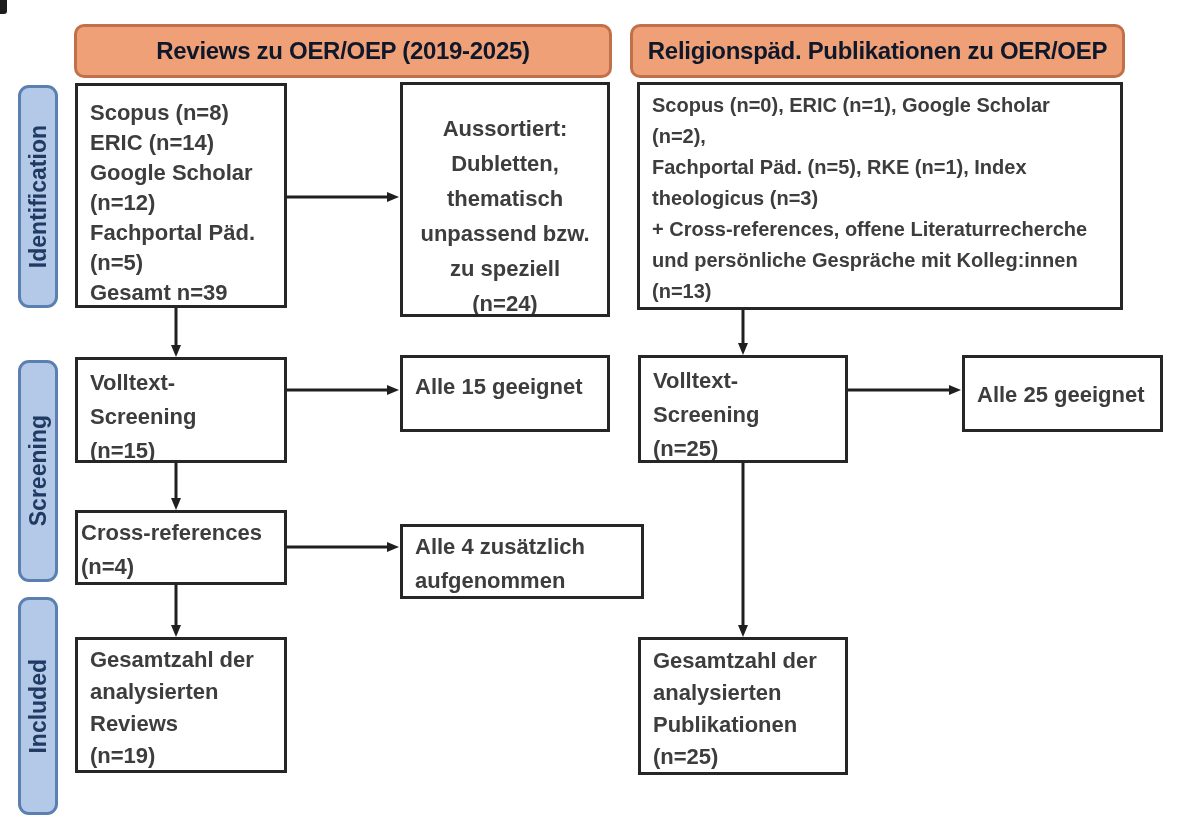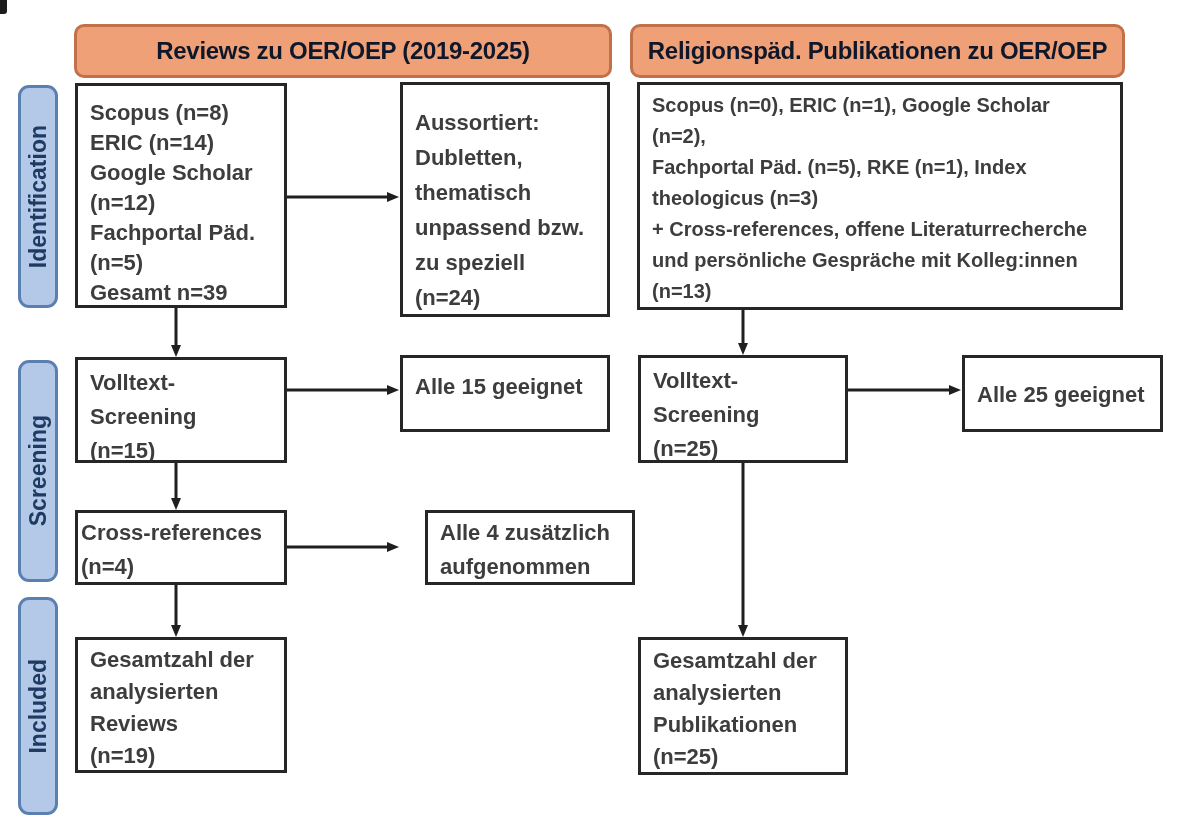--- a/index.html
+++ b/index.html
@@ -29,25 +29,25 @@
   #pill-identification{left:18px;top:85px;height:223px;}
   #pill-screening{left:18px;top:360px;height:222px;}
   #pill-included{left:18px;top:597px;height:218px;}
   
   .flow-box{
     position:absolute;box-sizing:border-box;background:#ffffff;
     border:3px solid #262626;color:#3d3d3d;font-weight:bold;
     font-size:22px;white-space:pre-line;overflow:hidden;
   }
   #box-l-sources      {left:75px; top:83px; width:212px;height:225px;line-height:30px;padding:12px 12px;}
-  #box-l-excluded     {left:400px;top:82px; width:210px;height:235px;line-height:35px;padding:20px 12px;}
+  #box-l-excluded     {left:400px;top:82px; width:210px;height:235px;line-height:35px;padding:26px 12px;text-align:center;}
   #box-l-fulltext     {left:75px; top:357px;width:212px;height:106px;line-height:34px;padding:6px 12px;}
   #box-l-fulltext-res {left:400px;top:355px;width:210px;height:77px; line-height:34px;padding:12px 12px;}
   #box-l-crossref     {left:75px; top:510px;width:212px;height:75px; line-height:34px;padding:3px 3px;}
-  #box-l-crossref-res {left:400px;top:510px;width:210px;height:75px; line-height:34px;padding:3px 12px;margin-left:25px;}
+  #box-l-crossref-res {left:400px;top:524px;width:244px;height:75px; line-height:34px;padding:3px 12px;}
   #box-l-total        {left:75px; top:637px;width:212px;height:136px;line-height:32px;padding:4px 12px;}
   #box-r-sources      {left:637px;top:82px; width:486px;height:228px;font-size:20px;line-height:31px;padding:5px 12px;}
   #box-r-fulltext     {left:638px;top:355px;width:210px;height:108px;line-height:34px;padding:6px 12px;}
   #box-r-fulltext-res {left:962px;top:355px;width:201px;height:77px; line-height:34px;padding:20px 12px;}
   #box-r-total        {left:638px;top:637px;width:210px;height:138px;line-height:32px;padding:5px 12px;}
   
   #arrows{position:absolute;left:0;top:0;width:1182px;height:820px;pointer-events:none;}
   #arrows line{stroke:#1f1f1f;stroke-width:3;}
   
   #edge-artifact{position:absolute;left:0;top:0;width:7px;height:14px;background:#1c1c1c;border-radius:0 0 3px 0;}

